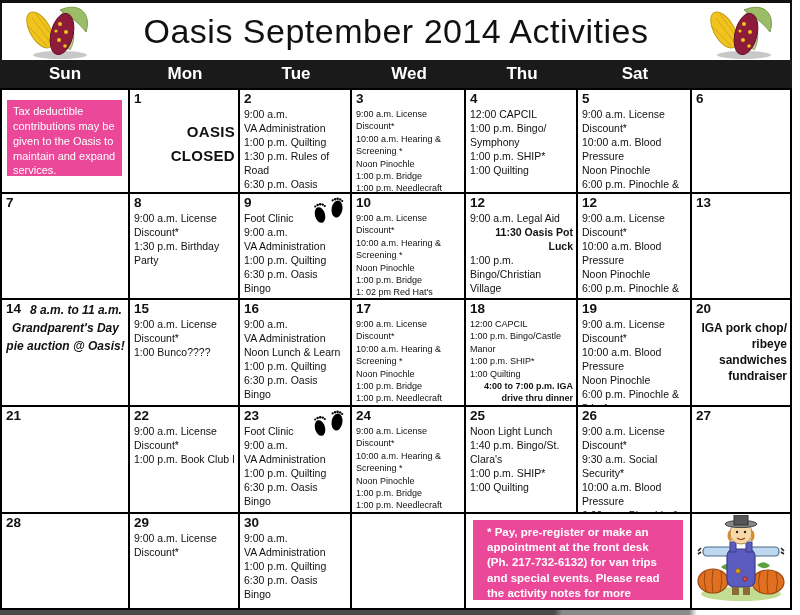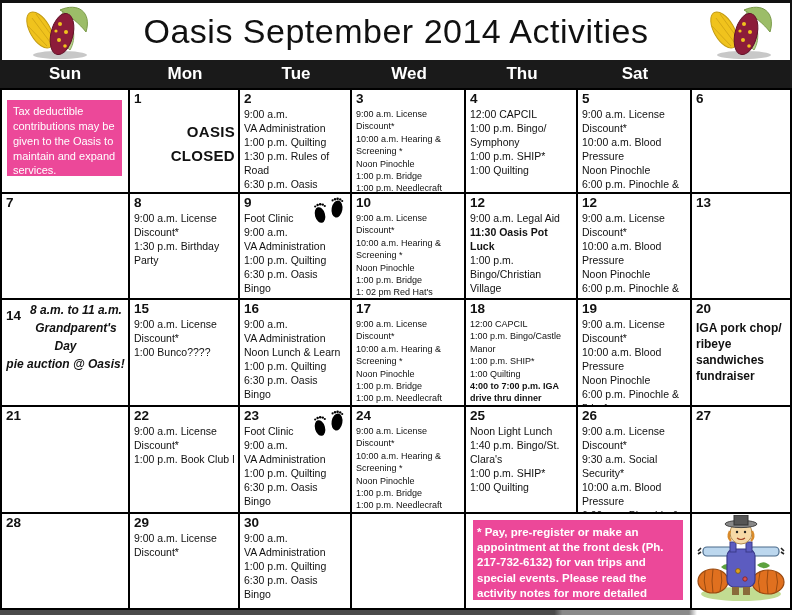--- a/index.html
+++ b/index.html
@@ -32,34 +32,34 @@
     grid-template-columns:128px 110px 112px 114px 112px 114px 1fr;
     grid-template-rows:104px 106px 107px 107px 96px;
     border-left:2px solid #000; border-top:2px solid #000;
   }
   .cell {
     border-right:2px solid #000; border-bottom:2px solid #000;
     padding:1px 3px 1px 4px; overflow:hidden; position:relative; background:#fff;
   }
   .date { font-weight:bold; font-size:13.5px; line-height:1.25; }
   .ev { font-size:10.5px; line-height:1.33; }
-  .ev.b { font-weight:bold; }
+  .ev.b { font-weight:bold;text-align:right; }
   .sm .ev { font-size:9px; line-height:1.38; }
   .closed .date { margin-bottom:12px; }
   .closed .ev { text-align:right; font-weight:bold; font-size:15px; line-height:1.6; letter-spacing:.3px; }
-  .gp .date { float:left; margin-right:6px;margin-top:7px; }
+  .gp .date { float:left; margin-right:6px; }
   .gp .ev { font-weight:bold; font-style:italic; text-align:center; font-size:12px; line-height:1.5; }
   .fund .ev { font-weight:bold; font-size:12px; line-height:1.35; margin-top:2px; }
   .blackbox {
     background:#ec4899; color:#fff; font-size:11px; line-height:1.35;
     padding:4px 6px; margin:9px 3px 0 1px; height:76px;
   }
   .footer-note-cell .blackbox {
     font-weight:bold; font-size:11.5px; line-height:1.32; height:80px;
-    margin:5px 4px 0 3px; padding:5px 4px;
+    margin:5px 4px 0 3px; padding:5px 14px;
   }
   .art-cell { display:flex; align-items:center; justify-content:center; padding:2px; }
   .icon-wrap.footprints-icon { position:absolute; top:3px; right:3px; }
   .bottom-strip {
     height:5px;
     background:linear-gradient(to right,#4a4a4a 0%,#4a4a4a 70%,#8a8a8a 71%,#8a8a8a 87%,#ffffff 88%);
   }
 </style>
 </head>
 <body>

